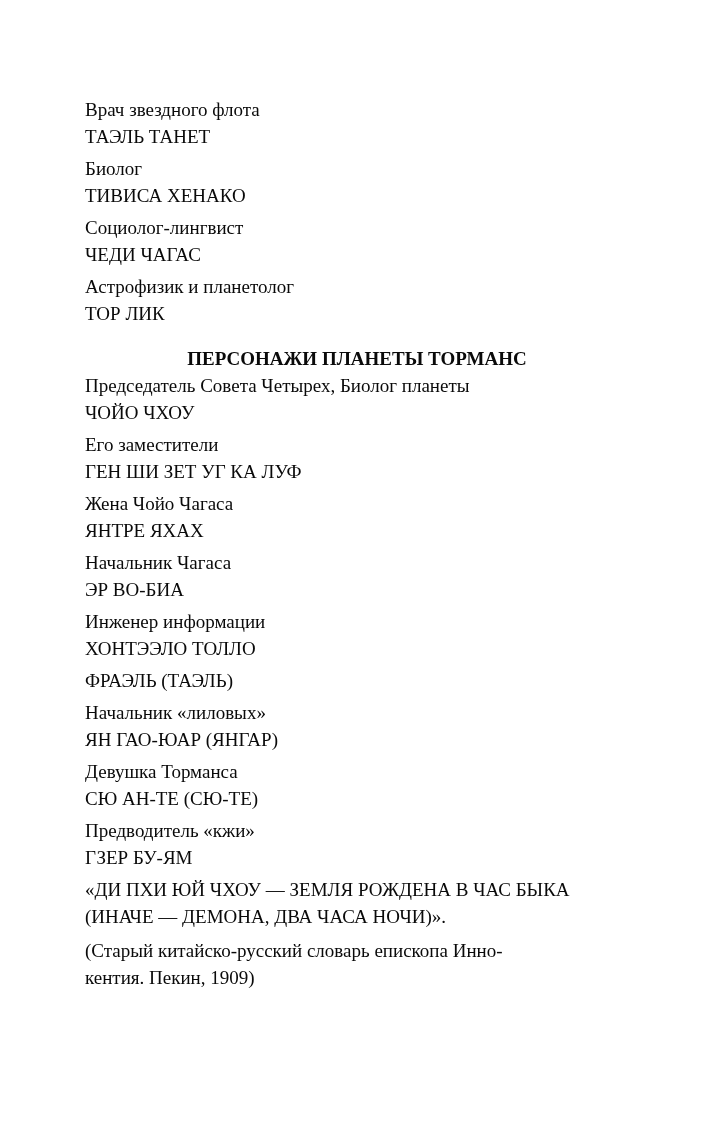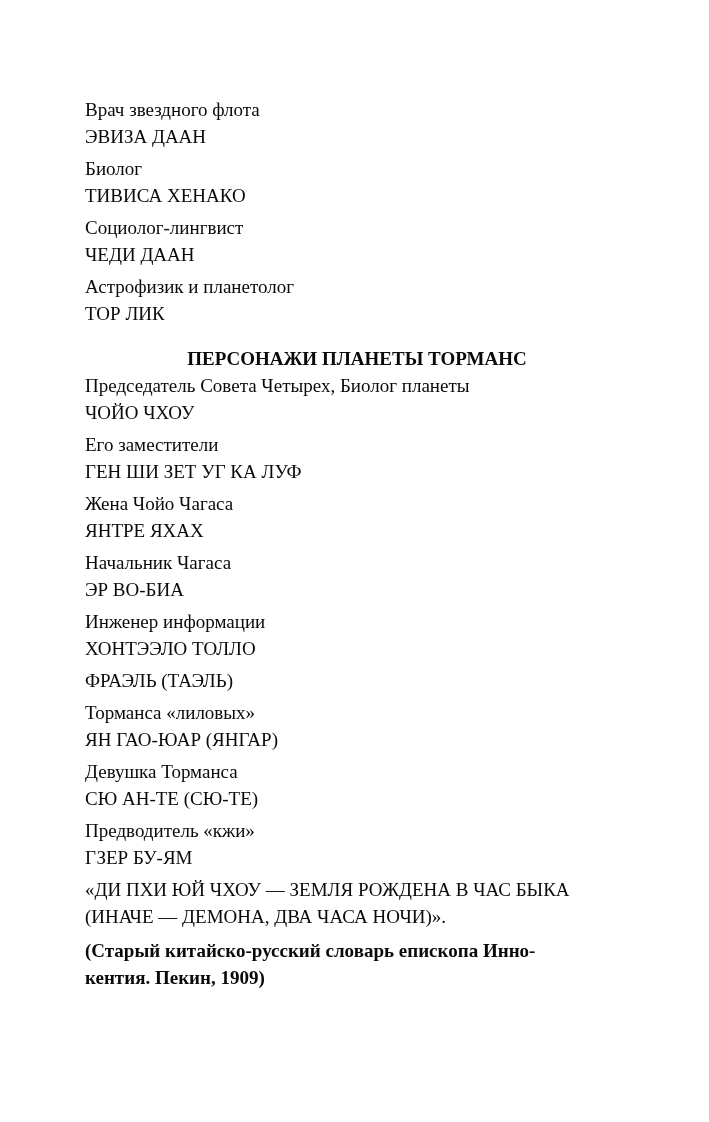--- a/index.html
+++ b/index.html
@@ -47,44 +47,44 @@
     font-size: 19px;
     line-height: 27px;
     font-weight: normal;
     white-space: pre-line;
     margin: 0;
   }
 
   .epigraph-source {
     font-size: 19px;
     line-height: 27px;
-    font-weight: bold;
+    font-weight: normal;
     white-space: pre-line;
     margin-top: 7px;
   }
 </style>
 </head>
 <body>
 
 <div class="book-page">
 
   <section id="earth-list">
   <div class="char-entry">
     <div class="char-role">Врач звездного флота</div>
-    <div class="char-name">ЭВИЗА ДААН</div>
+    <div class="char-name">ТАЭЛЬ ТАНЕТ</div>
   </div>
 
   <div class="char-entry">
     <div class="char-role">Биолог</div>
     <div class="char-name">ТИВИСА ХЕНАКО</div>
   </div>
 
   <div class="char-entry">
     <div class="char-role">Социолог-лингвист</div>
-    <div class="char-name">ЧЕДИ ДААН</div>
+    <div class="char-name">ЧЕДИ ЧАГАС</div>
   </div>
 
   <div class="char-entry">
     <div class="char-role">Астрофизик и планетолог</div>
     <div class="char-name">ТОР ЛИК</div>
   </div>
 </section>
 
   <div class="section-heading">ПЕРСОНАЖИ ПЛАНЕТЫ ТОРМАНС</div>
 
@@ -113,21 +113,21 @@
     <div class="char-role">Инженер информации</div>
     <div class="char-name">ХОНТЭЭЛО ТОЛЛО</div>
   </div>
 
   <div class="char-entry">
 
     <div class="char-name">ФРАЭЛЬ (ТАЭЛЬ)</div>
   </div>
 
   <div class="char-entry">
-    <div class="char-role">Торманса «лиловых»</div>
+    <div class="char-role">Начальник «лиловых»</div>
     <div class="char-name">ЯН ГАО-ЮАР (ЯНГАР)</div>
   </div>
 
   <div class="char-entry">
     <div class="char-role">Девушка Торманса</div>
     <div class="char-name">СЮ АН-ТЕ (СЮ-ТЕ)</div>
   </div>
 
   <div class="char-entry">
     <div class="char-role">Предводитель «кжи»</div>

